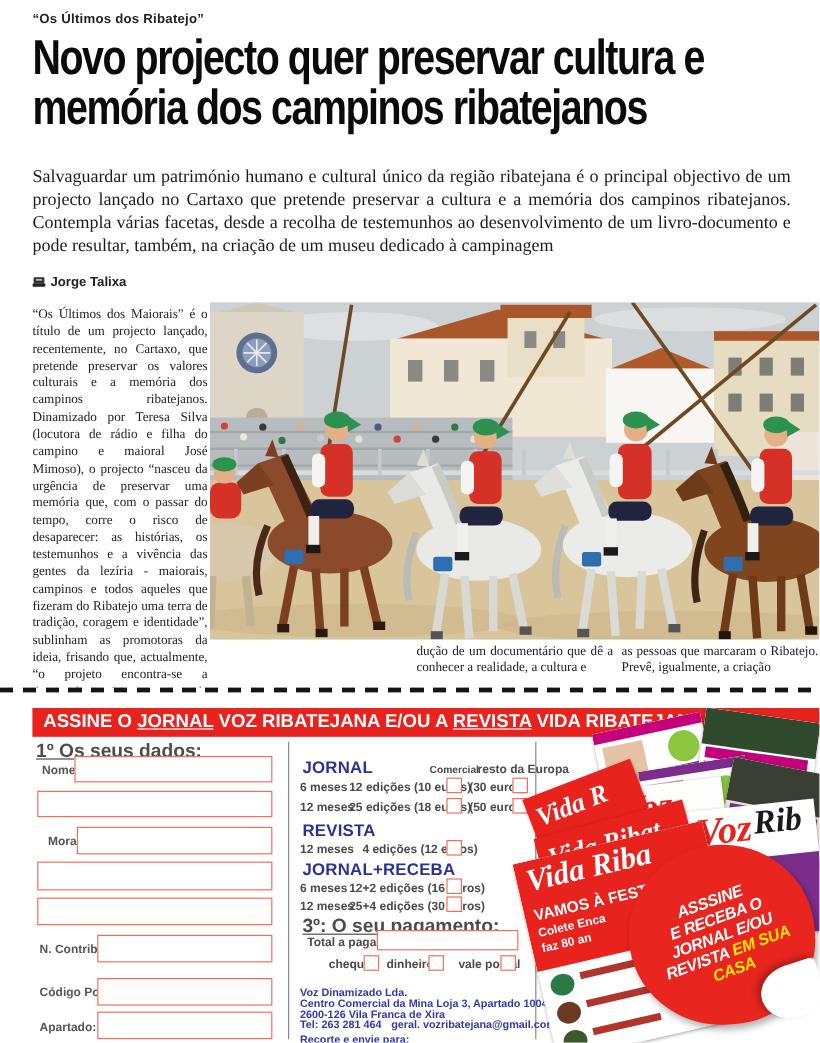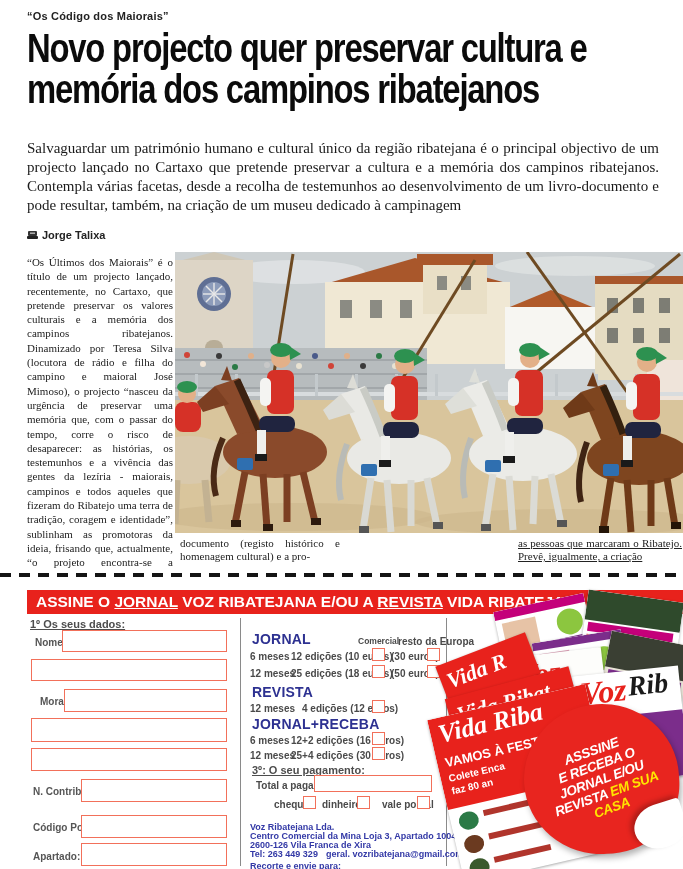--- a/index.html
+++ b/index.html
@@ -12,30 +12,30 @@
   .headline{left:27px;top:28px;width:780px;font-weight:bold;font-size:41px;line-height:1.0;
             letter-spacing:-1.5px;color:#0b0b0b;transform:scaleX(.8);transform-origin:left top;}
   .lead{left:27px;top:139px;width:632px;font-family:"Liberation Serif",serif;
         font-size:15px;line-height:1.27;text-align:justify;color:#1a1a1a;}
   .byline{left:27px;top:229px;font-size:11px;font-weight:bold;color:#222;display:flex;align-items:center;gap:4px;}
   .bodycol{left:27px;top:255px;width:146px;height:318px;font-family:"Liberation Serif",serif;
            font-size:11px;line-height:14.3px;text-align:justify;color:#222;overflow:hidden;}
   .photo{left:175px;top:252px;width:508px;height:281px;overflow:hidden;background:#cdd2d3;}
   .cap{top:537px;font-family:"Liberation Serif",serif;font-size:11px;line-height:13px;
        text-align:justify;color:#222;}
-  .cap1{left:180px;width:160px;} .cap2{left:347px;width:164px;} .cap3{left:518px;width:164px;text-decoration:underline;}
+  .cap1{left:180px;width:160px;} .cap2{left:347px;width:164px;} .cap3{left:518px;width:164px;}
   .dashline{left:0;top:573px;width:683px;height:4px;
             background:repeating-linear-gradient(90deg,#141414 0 11px,transparent 11px 19px);}
 
   
   .redbar{left:27px;top:590px;width:656px;height:24px;background:#e8221c;color:#fff;
           font-size:15.5px;font-weight:bold;line-height:24px;padding-left:9px;box-sizing:border-box;white-space:nowrap;}
   .redbar u{text-decoration:underline;}
   .vdiv{width:1px;background:#8a8a8a;top:618px;height:248px;}
-  .sechead{font-size:11px;font-weight:bold;color:#4d4d4d;text-decoration:underline;}
+  .sechead{font-size:16px;font-weight:bold;color:#4d4d4d;text-decoration:underline;}
   .flabel{font-size:10px;font-weight:bold;color:#555;}
   .fbox{border:1.6px solid #f2705a;background:#fff;box-sizing:border-box;}
   .blueh{color:#2d3191;font-weight:bold;font-size:14px;letter-spacing:.2px;}
   .optlbl{font-size:10px;font-weight:bold;color:#4a4a4a;}
   .chk{width:13px;height:13px;border:1.6px solid #f2705a;background:#fff;box-sizing:border-box;}
   .addr{color:#3339a6;font-size:9px;font-weight:bold;line-height:9px;}
   .note{font-size:7.5px;font-weight:bold;color:#666;}
 
   
   .collage{left:446px;top:596px;width:237px;height:270px;}
@@ -48,21 +48,21 @@
                 font-style:italic;font-size:13.5px;line-height:15px;letter-spacing:-.3px;}
   .sticker .yel{color:#ffe400;}
   .peel{position:absolute;left:188px;top:208px;width:52px;height:44px;background:#fff;
         border-radius:60% 10% 55% 60%;box-shadow:-3px -3px 5px rgba(0,0,0,.25);transform:rotate(-18deg);}
 </style>
 </head>
 <body>
 
 <div class="page">
 
-  <div class="abs kicker">“Os Código dos Maiorais”</div>
+  <div class="abs kicker">“Os Últimos dos Ribatejo”</div>
   <div class="abs headline">
     <div>Novo projecto quer preservar cultura e</div>
     <div>memória dos campinos ribatejanos</div>
   </div>
   <div class="abs lead">Salvaguardar um património humano e cultural único da região ribatejana é o principal objectivo de um projecto lançado no Cartaxo que pretende preservar a cultura e a memória dos campinos ribatejanos. Contempla várias facetas, desde a recolha de testemunhos ao desenvolvimento de um livro-documento e pode resultar, também, na criação de um museu dedicado à campinagem</div>
 
   <div class="abs byline">
     <svg width="11" height="10" viewBox="0 0 11 10">
       <rect x="1" y="1" width="9" height="5" rx="1" fill="#333"></rect>
       <rect x="0" y="6" width="11" height="3" rx="1" fill="#222"></rect>
@@ -270,21 +270,21 @@
       <rect x="448" y="184" width="9" height="26" fill="#efefec"></rect>
       <rect x="446" y="208" width="12" height="7" fill="#1a1a1a"></rect>
       <rect x="458" y="122" width="27" height="46" rx="7" fill="#d63127"></rect>
       <rect x="451" y="130" width="11" height="28" rx="5" fill="#f4f4f2"></rect>
       <circle cx="472" cy="110" r="10" fill="#e3b088"></circle>
       <ellipse cx="472" cy="102" rx="11" ry="7" fill="#2d9150"></ellipse>
       <polygon points="480,98 492,106 481,112" fill="#2d9150"></polygon>
     </svg>
   </div>
 
-  <div class="abs cap cap1">documento (registo histórico e homenagem cultural) e a pro-</div>
+  <div class="abs cap cap2">dução de um documentário que dê a conhecer a realidade, a cultura e</div>
   <div class="abs cap cap3">as pessoas que marcaram o Ribatejo. Prevê, igualmente, a criação</div>
 
   <div class="abs dashline"></div>
 
   <div class="abs redbar"><span>ASSINE O </span><u>JORNAL</u><span> VOZ RIBATEJANA E/OU A </span><u>REVISTA</u><span> VIDA RIBATEJANA</span></div>
 
   <div class="abs vdiv" style="left:240px"></div>
   <div class="abs vdiv" style="left:446px"></div>
 
   <div class="abs sechead" style="left:30px;top:618px">1º Os seus dados:</div>
@@ -337,24 +337,24 @@
   <div class="abs fbox" style="left:314px;top:775px;width:118px;height:17px"></div>
 
   <div class="abs optlbl" style="left:274px;top:799px">cheque</div>
   <div class="abs chk" style="left:303px;top:796px"></div>
   <div class="abs optlbl" style="left:322px;top:799px">dinheiro</div>
   <div class="abs chk" style="left:357px;top:796px"></div>
   <div class="abs optlbl" style="left:382px;top:799px">vale postal</div>
   <div class="abs chk" style="left:417px;top:796px"></div>
 
   <div class="abs addr" style="left:250px;top:862px">Recorte e envie para:</div>
-  <div class="abs addr" style="left:250px;top:823px">Voz Ribatejana Lda.</div>
+  <div class="abs addr" style="left:250px;top:823px">Voz Dinamizado Lda.</div>
   <div class="abs addr" style="left:250px;top:832px">Centro Comercial da Mina Loja 3, Apartado 10040</div>
   <div class="abs addr" style="left:250px;top:841px">2600-126 Vila Franca de Xira</div>
-  <div class="abs addr" style="left:250px;top:850px">Tel: 263 449 329</div>
+  <div class="abs addr" style="left:250px;top:850px">Tel: 263 281 464</div>
   <div class="abs addr" style="left:326px;top:850px">geral. vozribatejana@gmail.com</div>
 
   <div class="abs collage">
 
     <div class="cov" style="left:52px;top:6px;width:92px;height:56px;background:#fff;transform:rotate(-12deg)">
       <div style="height:9px;background:#c4007a"></div>
       <div style="position:absolute;left:6px;top:13px;width:34px;height:36px;background:#e7c3a6"></div>
       <div style="position:absolute;right:6px;top:12px;width:26px;height:26px;background:#8cc63f;border-radius:50%"></div>
       <div style="position:absolute;left:44px;top:40px;width:40px;height:6px;background:#7b2d8b"></div>
     </div>

